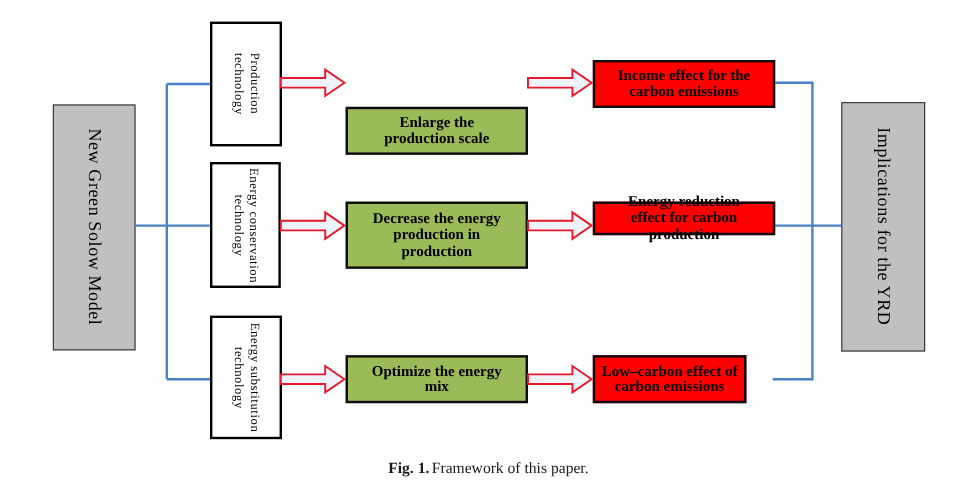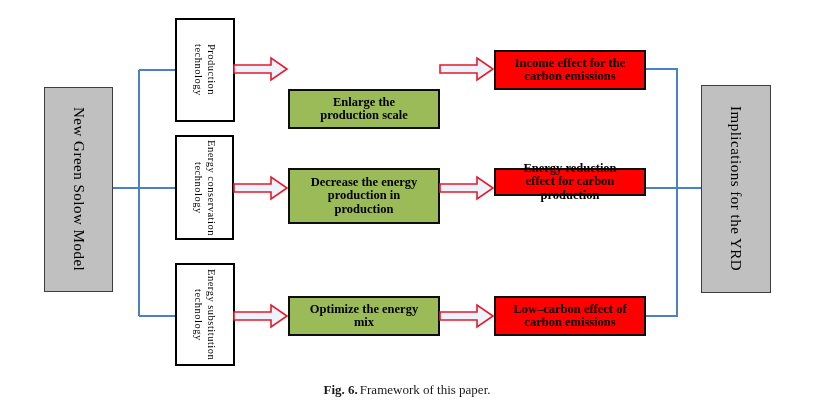--- a/index.html
+++ b/index.html
@@ -127,21 +127,21 @@
   </div>
 
   <div class="box redbox" style="left:494px;top:168px;width:152px;height:28px;">
     <span class="hlines">
       <span>Energy reduction</span>
       <span>effect for carbon</span>
       <span>production</span>
     </span>
   </div>
 
-  <div class="box redbox" style="left:494px;top:296px;width:152px;height:40px;">
+  <div class="box redbox" style="left:494px;top:296px;width:128px;height:40px;">
     <span class="hlines">
       <span>Low–carbon effect of</span>
       <span>carbon emissions</span>
       <span></span>
     </span>
   </div>
 
   <div class="box graybox" style="left:701px;top:85px;width:70px;height:208px;">
     <span class="vtext">
       <span>Implications for the YRD</span>
@@ -161,16 +161,16 @@
     <polygon points="1,9 38,9 38,2 54,13 38,24 38,17 1,17"></polygon>
   </svg>
   <svg class="arrow" style="left:233px;top:303px;" viewBox="0 0 56 26">
     <polygon points="1,9 38,9 38,2 54,13 38,24 38,17 1,17"></polygon>
   </svg>
   <svg class="arrow" style="left:439px;top:303px;" viewBox="0 0 56 26">
     <polygon points="1,9 38,9 38,2 54,13 38,24 38,17 1,17"></polygon>
   </svg>
 
   <div class="caption">
-    <span class="lbl">Fig. 6.</span><span class="txt">Framework of this paper.</span>
+    <span class="lbl">Fig. 1.</span><span class="txt">Framework of this paper.</span>
   </div>
 
 </div>
 
 </body></html>

